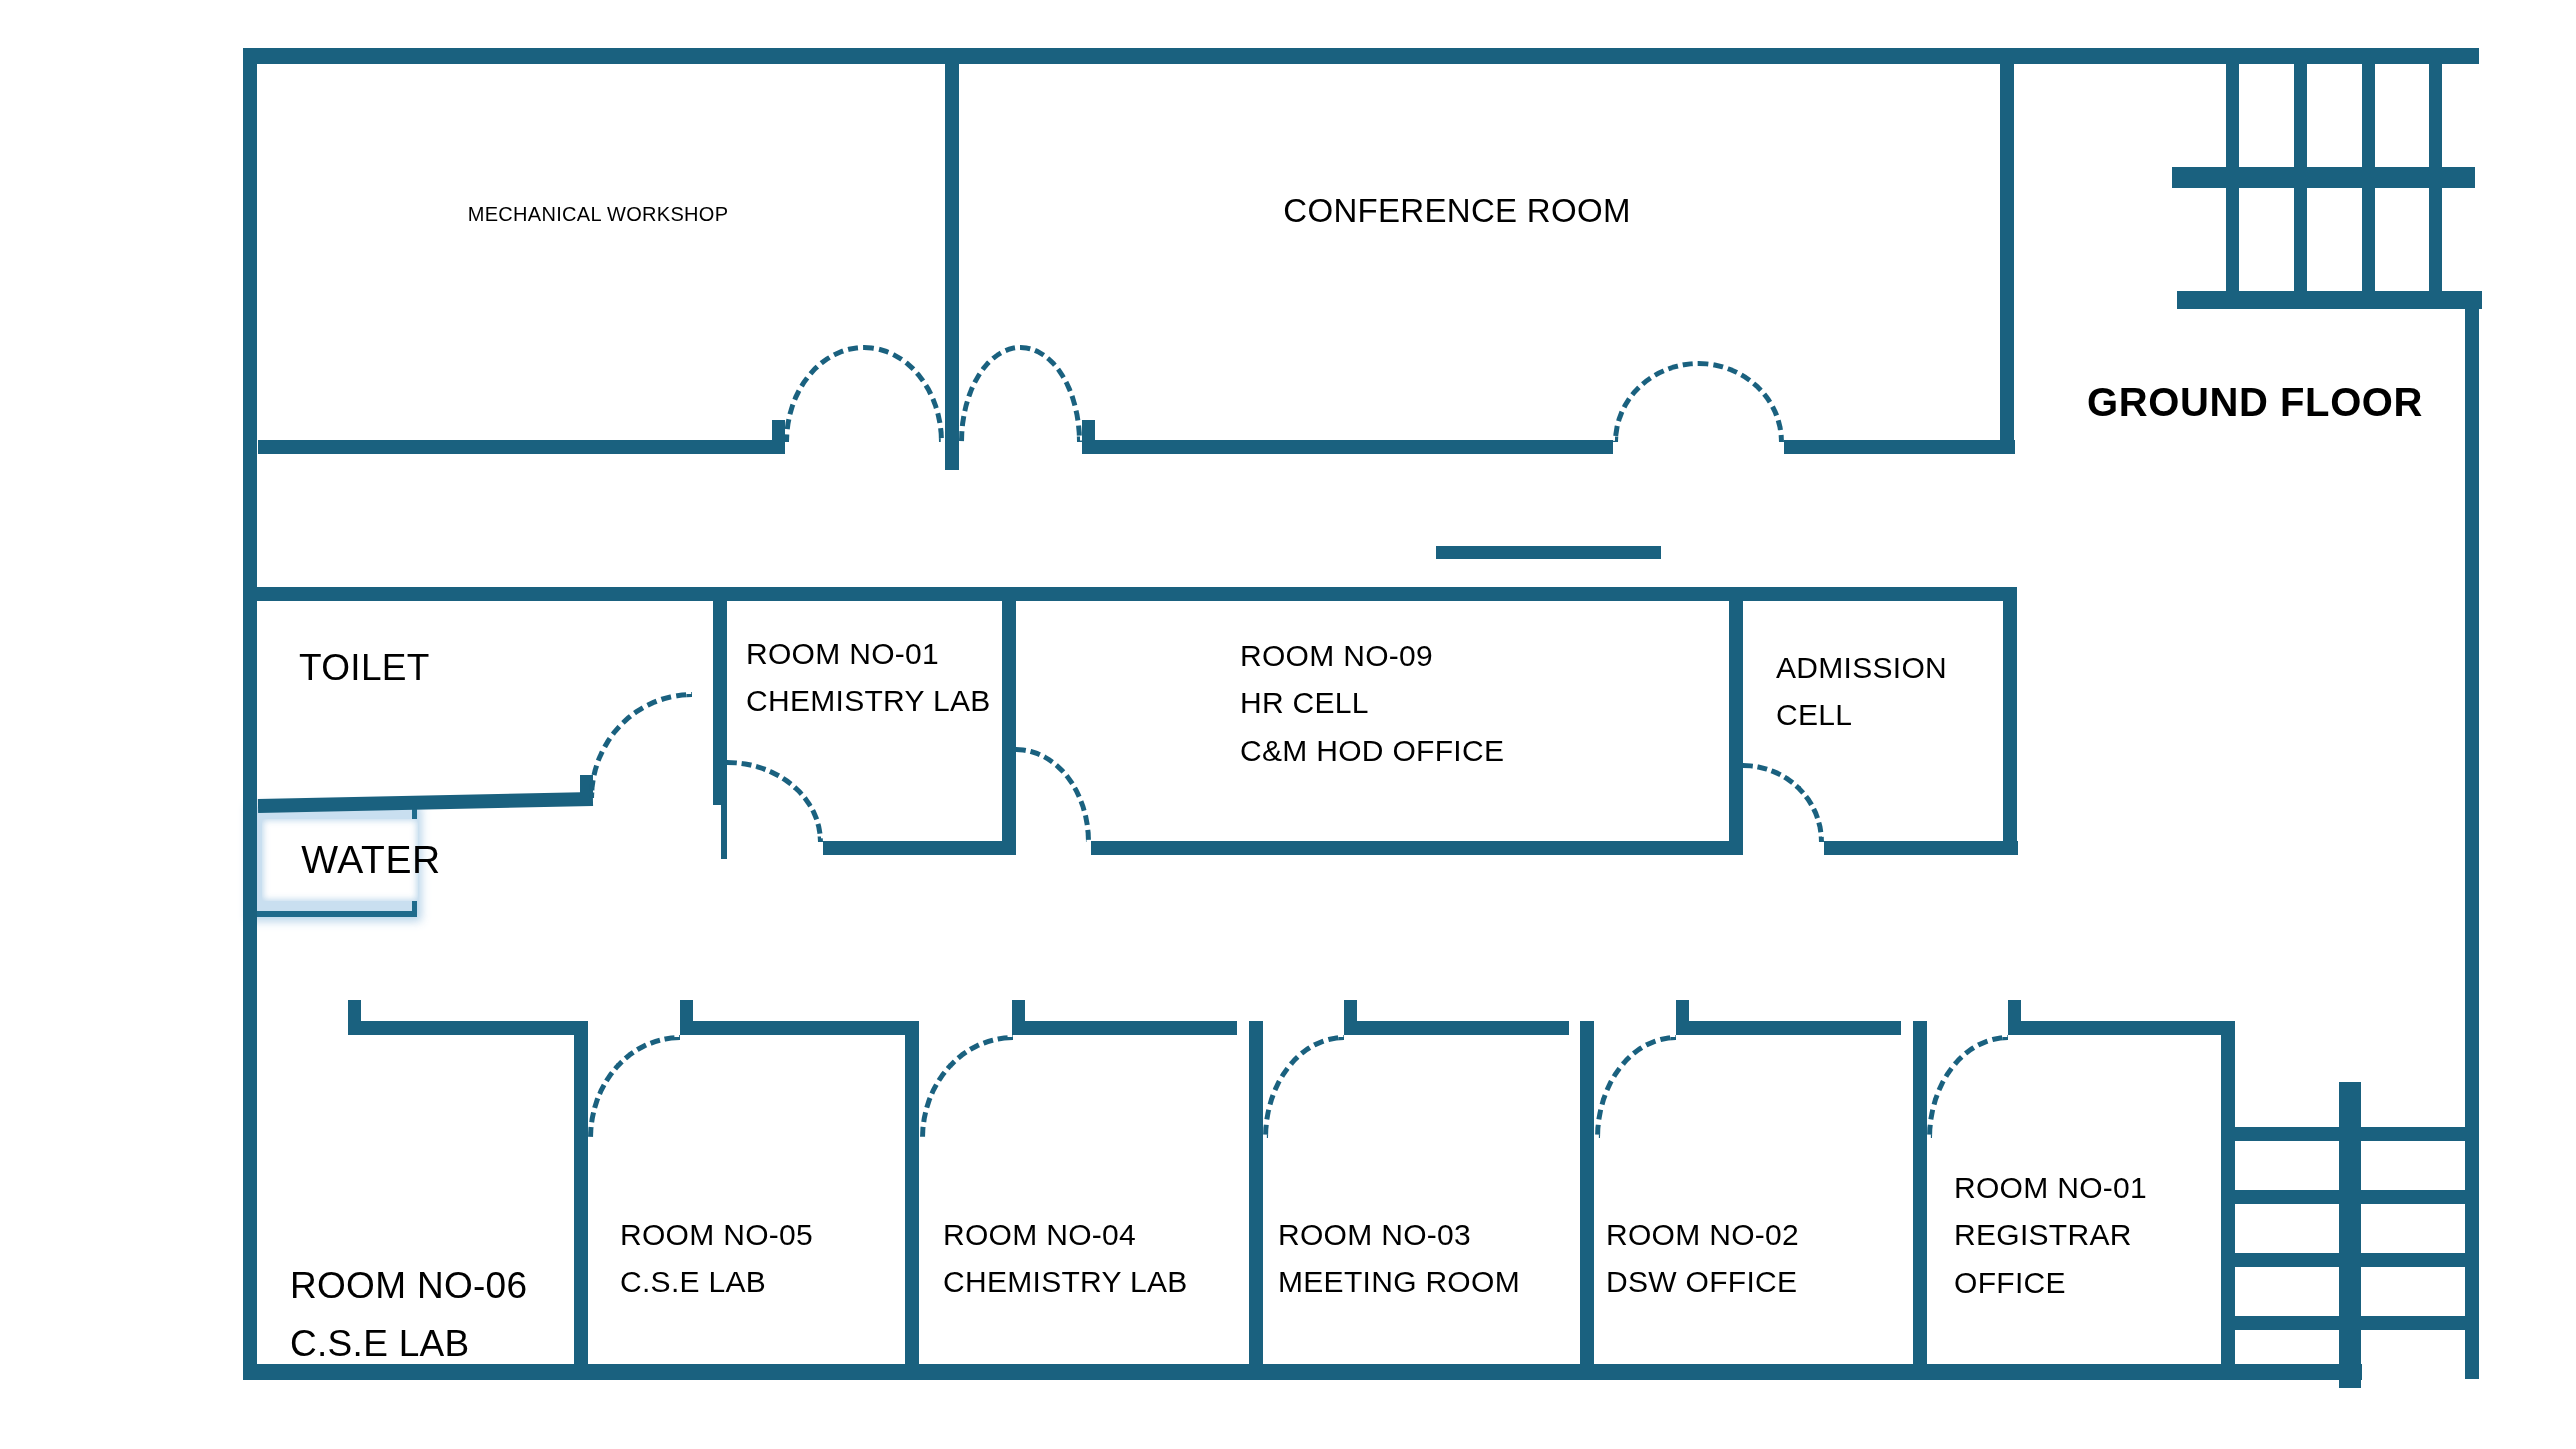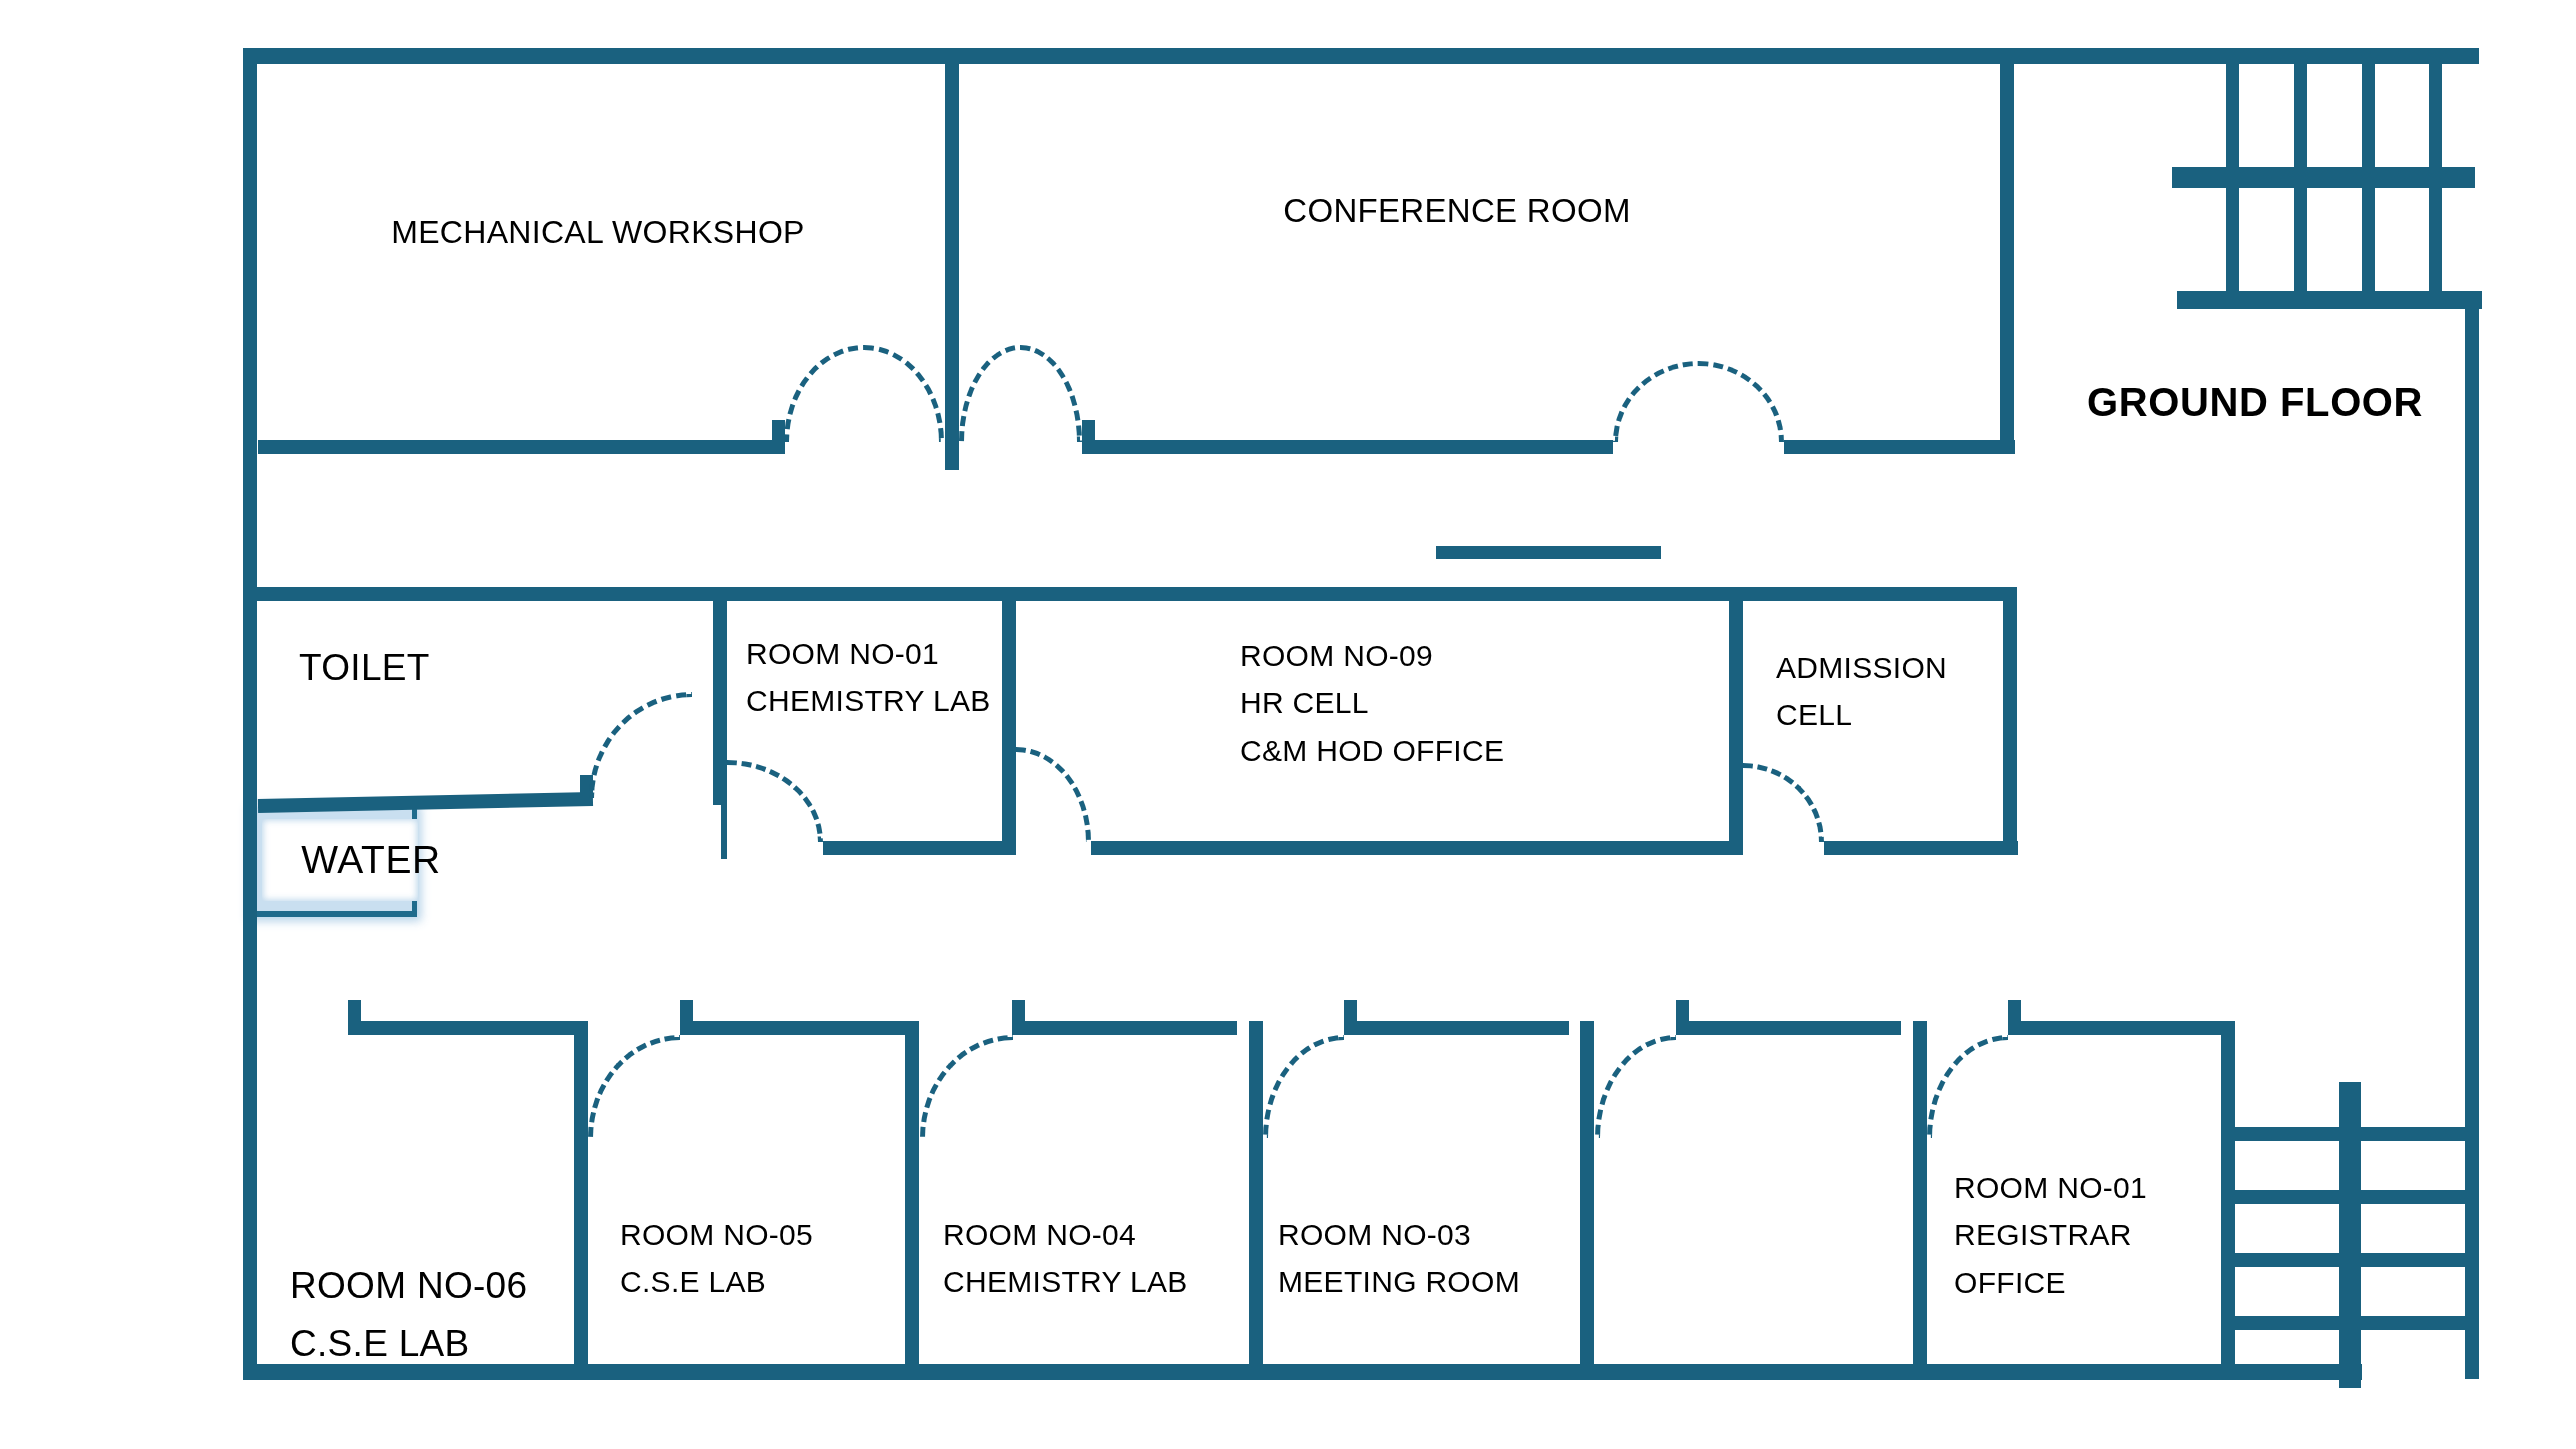--- a/index.html
+++ b/index.html
@@ -144,35 +144,37 @@
     <div class="arc arc--dome" style="left: 1613px; top: 361px; width: 171px; height: 81px;"></div>
     <div class="arc arc--tl" style="left: 589px; top: 692px; width: 103px; height: 106px;"></div>
     <div class="arc arc--tr" style="left: 727px; top: 760px; width: 96px; height: 82px;"></div>
     <div class="arc arc--tr" style="left: 1016px; top: 747px; width: 75px; height: 95px;"></div>
     <div class="arc arc--tr" style="left: 1743px; top: 763px; width: 81px; height: 79px;"></div>
     <div class="arc arc--tl" style="left: 588px; top: 1035px; width: 92px; height: 103px;"></div>
     <div class="arc arc--tl" style="left: 920px; top: 1035px; width: 93px; height: 103px;"></div>
     <div class="arc arc--tl" style="left: 1263px; top: 1035px; width: 81px; height: 103px;"></div>
     <div class="arc arc--tl" style="left: 1595px; top: 1035px; width: 81px; height: 103px;"></div>
     <div class="arc arc--tl" style="left: 1927px; top: 1035px; width: 81px; height: 103px;"></div>
-    <div class="label label--center" style="font-size: 32px; left: 598px; top: 232px; text-align: right;">MECHANICAL WORKSHOP</div>
+    <div class="label label--center" style="font-size: 20px; left: 598px; top: 215px; text-align: right;">MECHANICAL WORKSHOP</div>
     <div class="label label--center" style="font-size: 33px; left: 1457px; top: 211px;">CONFERENCE ROOM</div>
     <div class="label" style="font-size: 37px; left: 299px; top: 639px;">TOILET</div>
     <div class="label" style="font-size: 30px; left: 746px; top: 630px;">ROOM NO-01
 CHEMISTRY LAB</div>
     <div class="label" style="font-size: 30px; left: 1240px; top: 632px;">ROOM NO-09
 HR CELL
 C&amp;M HOD OFFICE</div>
     <div class="label" style="font-size: 30px; left: 1776px; top: 644px;">ADMISSION
 CELL</div>
     <div class="label" style="font-size: 37px; left: 290px; top: 1257px;">ROOM NO-06
 C.S.E LAB</div>
     <div class="label" style="font-size: 30px; left: 620px; top: 1211px;">ROOM NO-05
 C.S.E LAB</div>
     <div class="label" style="font-size: 30px; left: 943px; top: 1211px;">ROOM NO-04
 CHEMISTRY  LAB</div>
     <div class="label" style="font-size: 30px; left: 1278px; top: 1211px;">ROOM NO-03
 MEETING ROOM</div>
+    <div class="label" style="font-size: 30px; left: 1606px; top: 1211px;">ROOM NO-02
+DSW OFFICE</div>
     <div class="label" style="font-size: 30px; left: 1954px; top: 1164px;">ROOM NO-01
 REGISTRAR
 OFFICE</div>
   </div>
 
 
 </body></html>

